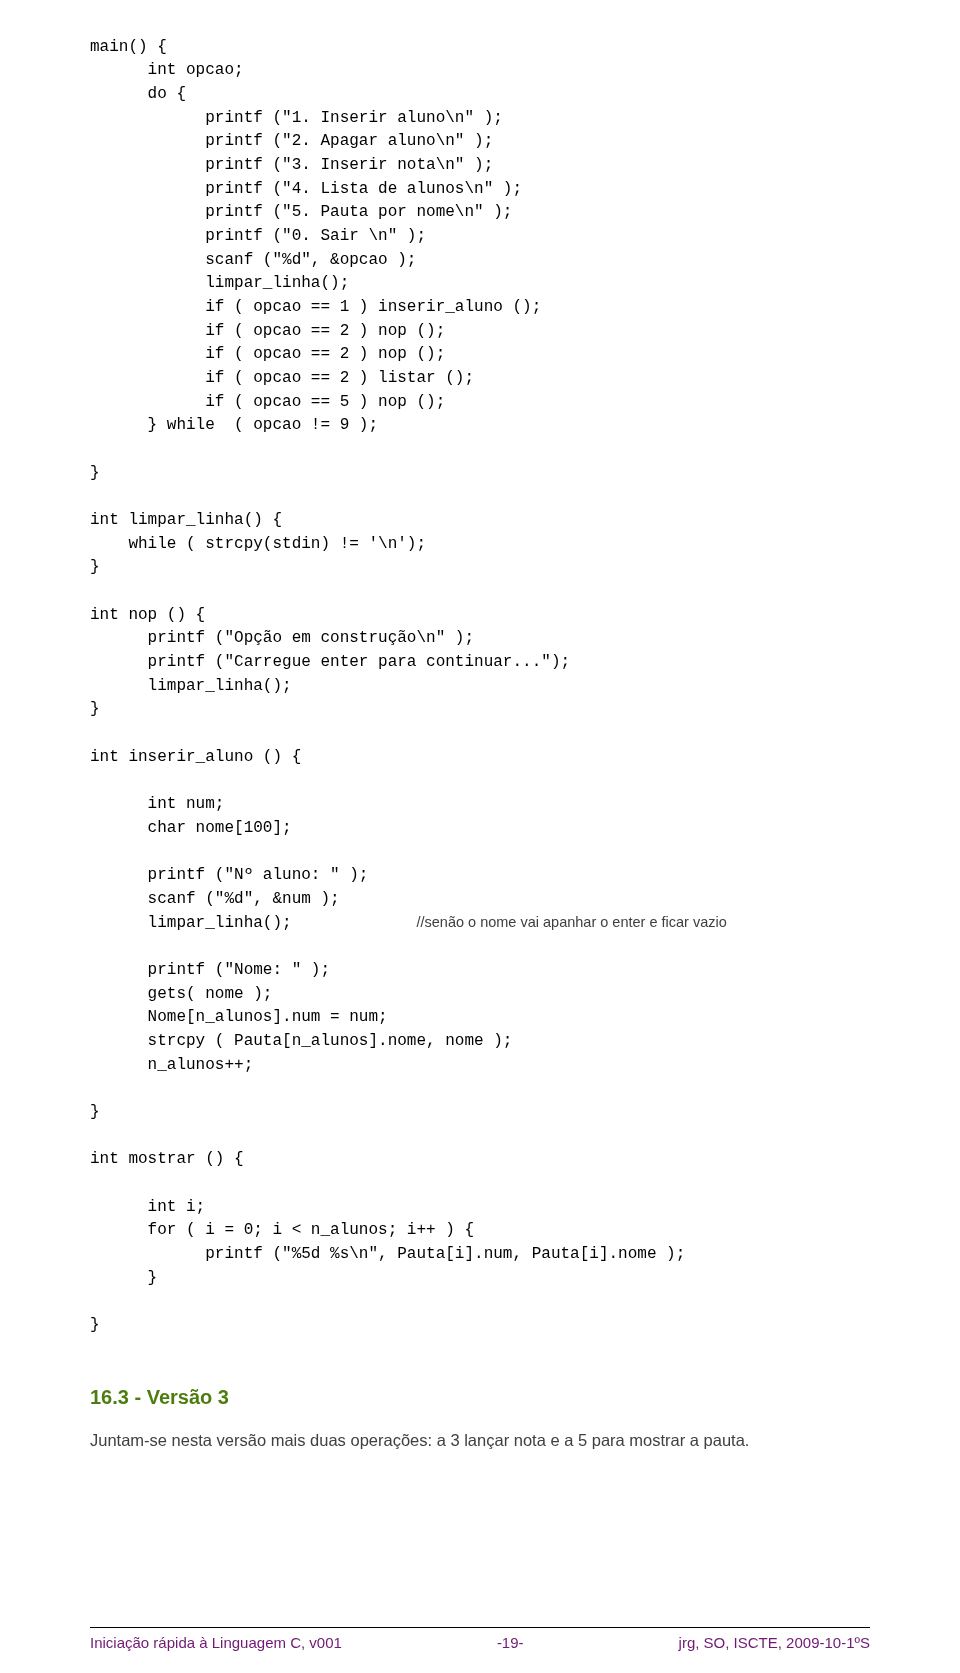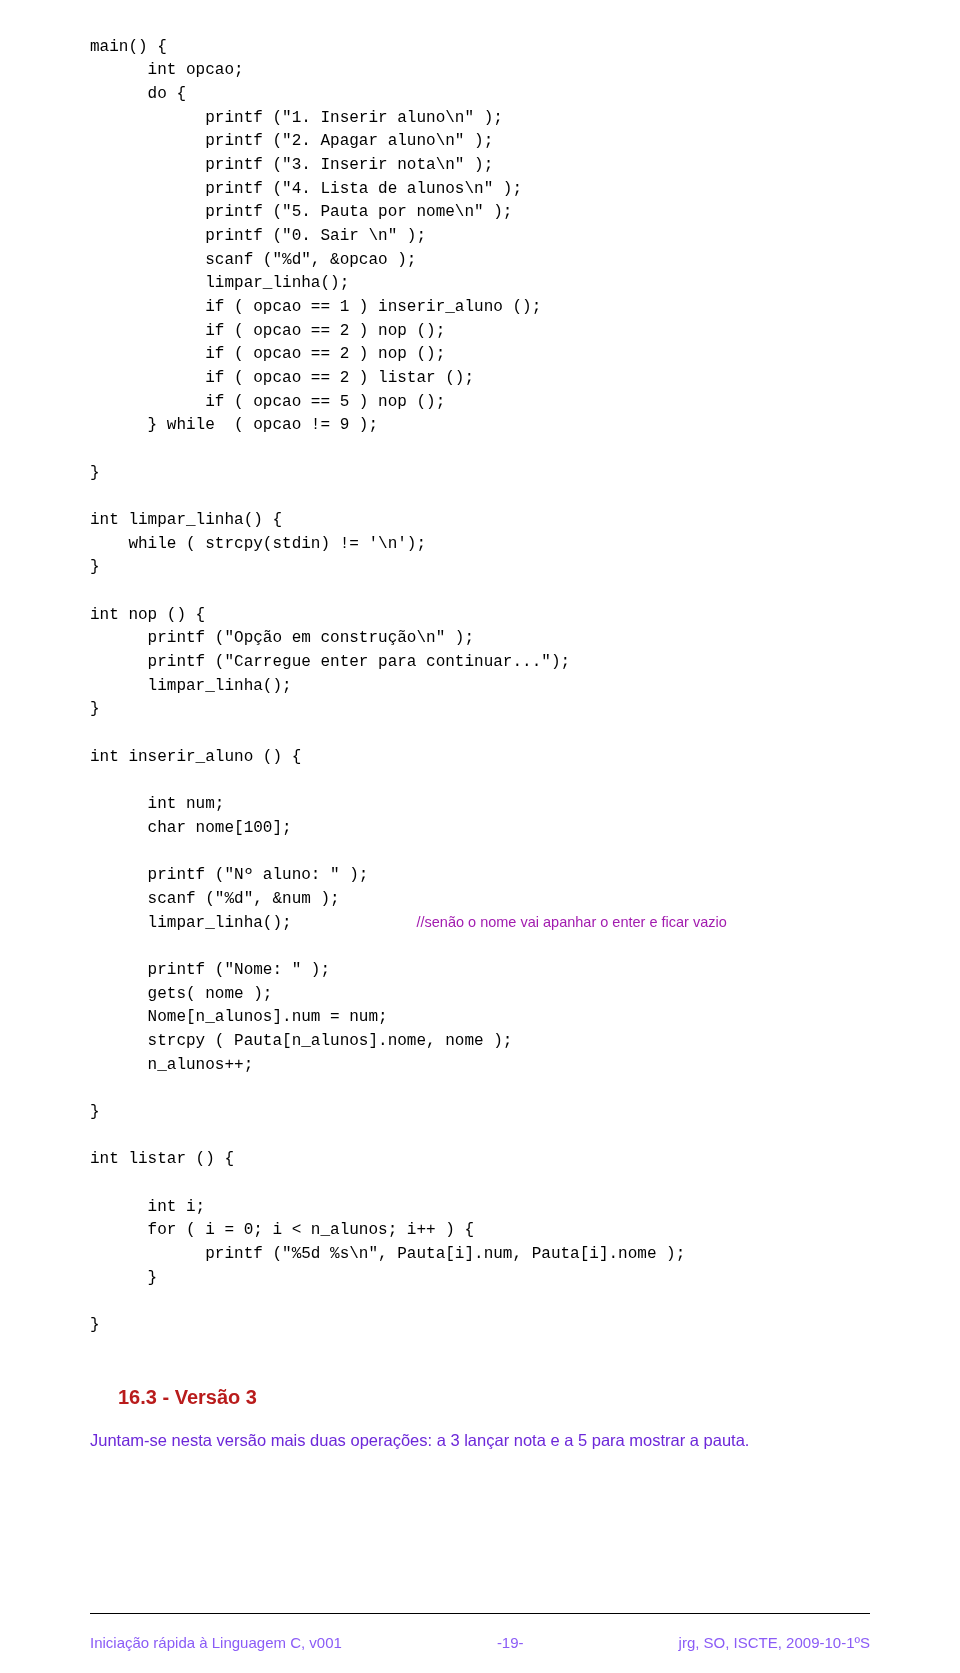--- a/index.html
+++ b/index.html
@@ -15,46 +15,45 @@
       font-family: 'Courier New', monospace;
       font-size: 16px;
       line-height: 1.48;
       white-space: pre;
       color: #000000;
     }
     .section-heading {
       font-family: Arial, Helvetica, sans-serif;
       font-size: 20px;
       font-weight: bold;
-      color: #b91c1c;
+      color: #4d7c0f;
       margin-top: 48px;
       margin-bottom: 20px;
-      margin-left: 28px;
     }
     .body-text {
       font-family: Arial, Helvetica, sans-serif;
       font-size: 16.5px;
-      color: #6d28d9;
+      color: #404040;
       line-height: 1.4;
     }
     .comment-inline {
       font-family: Arial, Helvetica, sans-serif;
       font-size: 14.5px;
-      color: #a21caf;
+      color: #404040;
     }
     .footer {
       position: absolute;
       bottom: 22px;
       left: 90px;
       right: 90px;
       font-family: Arial, Helvetica, sans-serif;
       font-size: 15px;
-      color: #8b5cf6;
+      color: #701a75;
       border-top: 1px solid #000000;
-      padding-top: 20px;
+      padding-top: 6px;
       display: flex;
       justify-content: space-between;
     }
   </style>
 </head>
 <body>
 
 <div class="code-block">
 <span>main() {</span>
 <span>      int opcao;</span>
@@ -96,21 +95,21 @@
 <span>      limpar_linha();             </span><span class="comment-inline">//senão o nome vai apanhar o enter e ficar vazio</span>
 <span></span>
 <span>      printf ("Nome: " );</span>
 <span>      gets( nome );</span>
 <span>      Nome[n_alunos].num = num;</span>
 <span>      strcpy ( Pauta[n_alunos].nome, nome );</span>
 <span>      n_alunos++;</span>
 <span></span>
 <span>}</span>
 <span></span>
-<span>int listar () {</span>
+<span>int mostrar () {</span>
 <span></span>
 <span>      int i;</span>
 <span>      for ( i = 0; i &lt; n_alunos; i++ ) {</span>
 <span>            printf ("%5d %s\n", Pauta[i].num, Pauta[i].nome );</span>
 <span>      }</span>
 <span></span>
 <span>}</span>
 </div>
 
 <div class="section-heading">16.3 - Versão 3</div>

